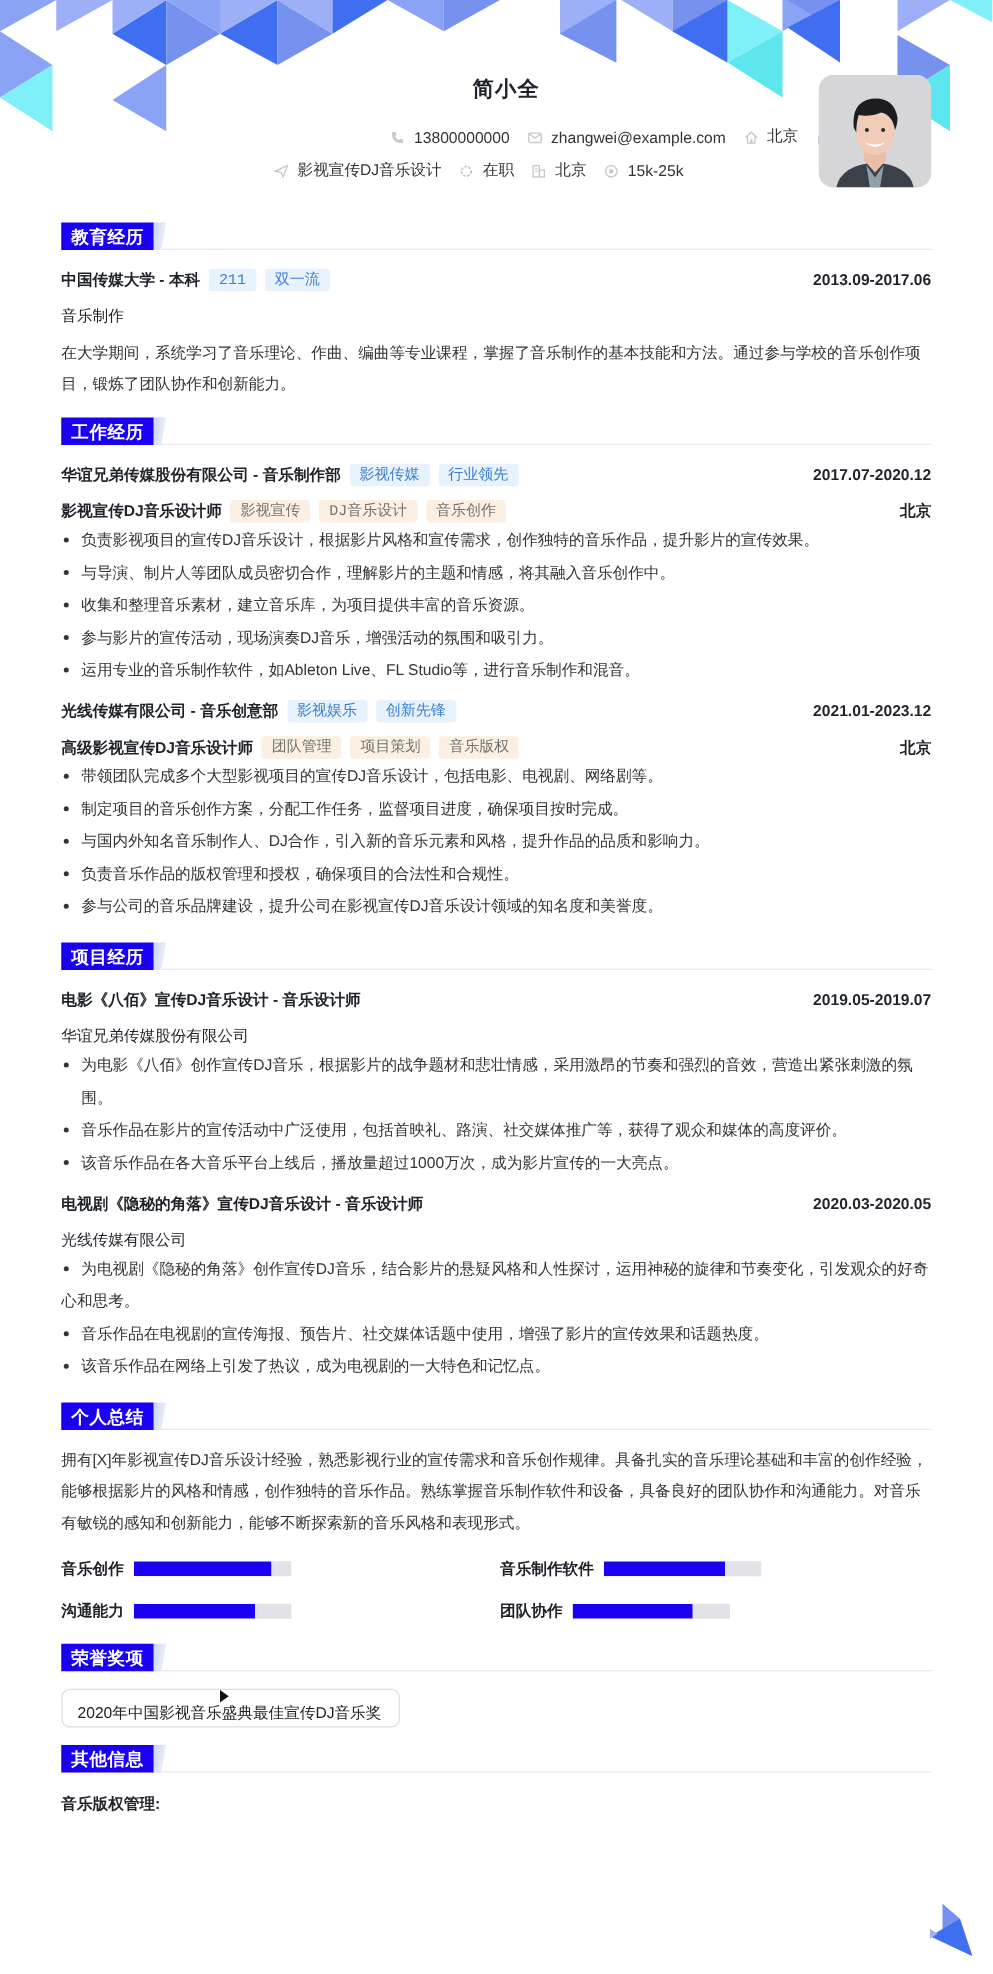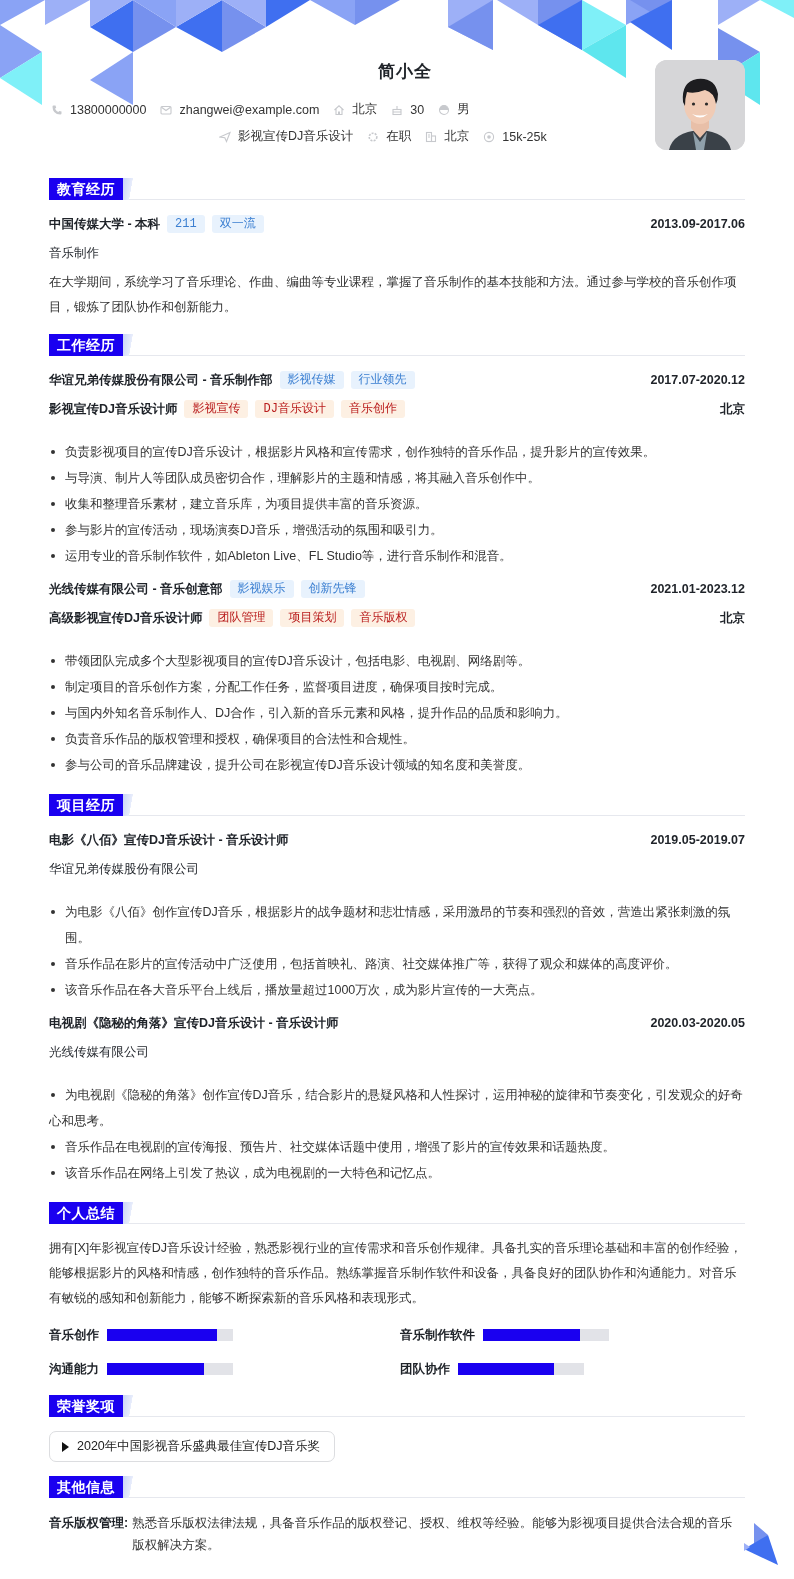--- a/index.html
+++ b/index.html
@@ -4,55 +4,55 @@
 <style>
   * { box-sizing: border-box; margin: 0; padding: 0; }
   html, body { width: 794px; height: 1579px; background: #fff; overflow: hidden; }
   body { font-family: "Liberation Sans", "DejaVu Sans", sans-serif; color: #222; font-size: 12px; position: relative; }
   .bg-deco { position: absolute; left: 0; top: 0; width: 794px; height: 170px; z-index: 0; }
   .br-deco { position: absolute; right: 16px; bottom: 14px; width: 34px; height: 42px; z-index: 0; }
   .page { position: relative; z-index: 1; padding: 0 49px 0 49px; }
 
   .header { position: relative; height: 168px; }
   .name { position: absolute; left: 16px; right: 0; top: 60px; text-align: center; font-size: 17px; font-weight: bold; color: #1f2329; letter-spacing: 1px; }
-  .info-row { position: absolute; left: 0; right: 0; display: flex; justify-content: flex-start; align-items: center; gap: 0; font-size: 12.5px; color: #333; }
+  .info-row { position: absolute; left: 0; right: 0; display: flex; justify-content: flex-end; align-items: center; gap: 0; font-size: 12.5px; color: #333; }
   .info-row.r1 { top: 101px; padding-left: 2px; }
   .info-row.r2 { top: 128px; padding-left: 40px; justify-content: flex-start; left: 130px; }
   .info-item { display: flex; align-items: center; margin-right: 14px; }
   .info-item .ic { width: 12px; height: 12px; margin-right: 7px; color: #c7c9cd; display: inline-flex; align-items: center; justify-content: center; }
   .info-item .ic svg { width: 12px; height: 12px; }
   .avatar { position: absolute; right: 0; top: 60px; width: 90px; height: 90px; border-radius: 12px; overflow: hidden; background: #d4d4d6; }
   .avatar svg { width: 90px; height: 90px; display: block; }
 
   .section { margin-top: 10px; }
   .sec-head { position: relative; height: 22px; border-bottom: 1px solid #e6e8ee; margin-bottom: 14px; }
   .sec-title { position: absolute; left: 0; top: 0; height: 22px; padding: 0 8px; background: #1a00f0; color: #ffffff; font-size: 14px; font-weight: bold; line-height: 22px; letter-spacing: 0.5px; }
   .sec-tail { position: absolute; top: 0; height: 22px; width: 14px; background: linear-gradient(100deg, #c9d4f7 0%, #e8edfb 55%, rgba(255,255,255,0) 56%); }
 
   .row { display: flex; justify-content: space-between; align-items: center; height: 20px; }
   .row-title { display: flex; align-items: flex-end; font-weight: bold; font-size: 12.5px; color: #1f2329; }
   .row-right { font-weight: bold; font-size: 12.5px; color: #1f2329; }
   .tag { display: inline-block; font-size: 12px; font-weight: normal; padding: 0 8px; height: 18px; line-height: 18px; border-radius: 3px; margin-left: 7px; font-family: Liberation Mono, monospace; }
   .tag.blue { background: #e8f2fd; color: #3b7fd1; }
-  .tag.orange { background: #fdf0e3; color: #b91c1c; }
+  .tag.orange { background: #fdf0e3; color: #737373; }
   .mt8 { margin-top: 9px; }
   .sub { font-weight: normal; font-size: 12.5px; color: #1f2329; height: 20px; line-height: 20px; margin-top: 9px; }
   .para { font-size: 12.5px; line-height: 25px; color: #333; margin-top: 7px; }
-  ul.bullets { list-style: none; margin-top: 20px; }
+  ul.bullets { list-style: none; margin-top: 0; }
   ul.bullets li { position: relative; padding-left: 16px; font-size: 12.5px; line-height: 26px; color: #333; }
   ul.bullets li::before { content: ""; position: absolute; left: 2px; top: 11px; width: 4px; height: 4px; border-radius: 50%; background: #333; }
   .job { margin-bottom: 10px; }
 
   .skills { display: grid; grid-template-columns: 351px 300px; row-gap: 14px; margin-top: 2px; }
   .skill { display: flex; align-items: center; height: 20px; }
   .skill-label { font-weight: bold; font-size: 12.5px; color: #1f2329; margin-right: 8px; white-space: nowrap; }
   .skill-bar { position: relative; height: 12px; background: #e2e3e8; }
   .skill-fill { position: absolute; left: 0; top: 0; height: 12px; background: #1a00f0; clip-path: polygon(0 0, 100% 0, calc(100% + 0px) 0, calc(100% + 4px) 100%, 0 100%); }
 
-  .award { display: inline-flex; align-items: center; height: 31px; padding: 0 14px 0 12px; border: 1px solid #dcdde0; border-radius: 7px; font-size: 12.5px; color: #222; }
+  .award { display: inline-flex; align-items: center; height: 31px; padding: 0 14px 0 12px; border: 1px solid #dcdde0; border-radius: 7px; font-size: 12.5px; color: #222; flex-direction: column; }
   .award .tri { width: 0; height: 0; border-top: 5px solid transparent; border-bottom: 5px solid transparent; border-left: 7px solid #111; margin-right: 8px; }
 
   .other { display: flex; font-size: 12.5px; line-height: 22px; color: #333; margin-top: 2px; }
   .other-label { font-weight: bold; color: #1f2329; white-space: nowrap; }
   .other-text { width: 612px; }
 </style>
 </head>
 <body>
 
 <svg class="bg-deco" viewBox="0 0 794 170" preserveAspectRatio="none">
@@ -362,17 +362,16 @@
     </div>
   </div>
 
   <div class="section" style="margin-top:14px">
     <div class="sec-head">
       <div class="sec-title">其他信息</div>
       <div class="sec-tail" style="left:74px"></div>
     </div>
     <div class="other">
       <span class="other-label">音乐版权管理:</span>
-      <span class="other-text" style="margin-left:4px">熟悉音乐版权法律法规，具备音乐作品的版权登记、授权、维权等经验。能够为影视项目提供合法合规的音乐版权解决方案。</span>
     </div>
   </div>
 
 </div>
 
 </body></html>

